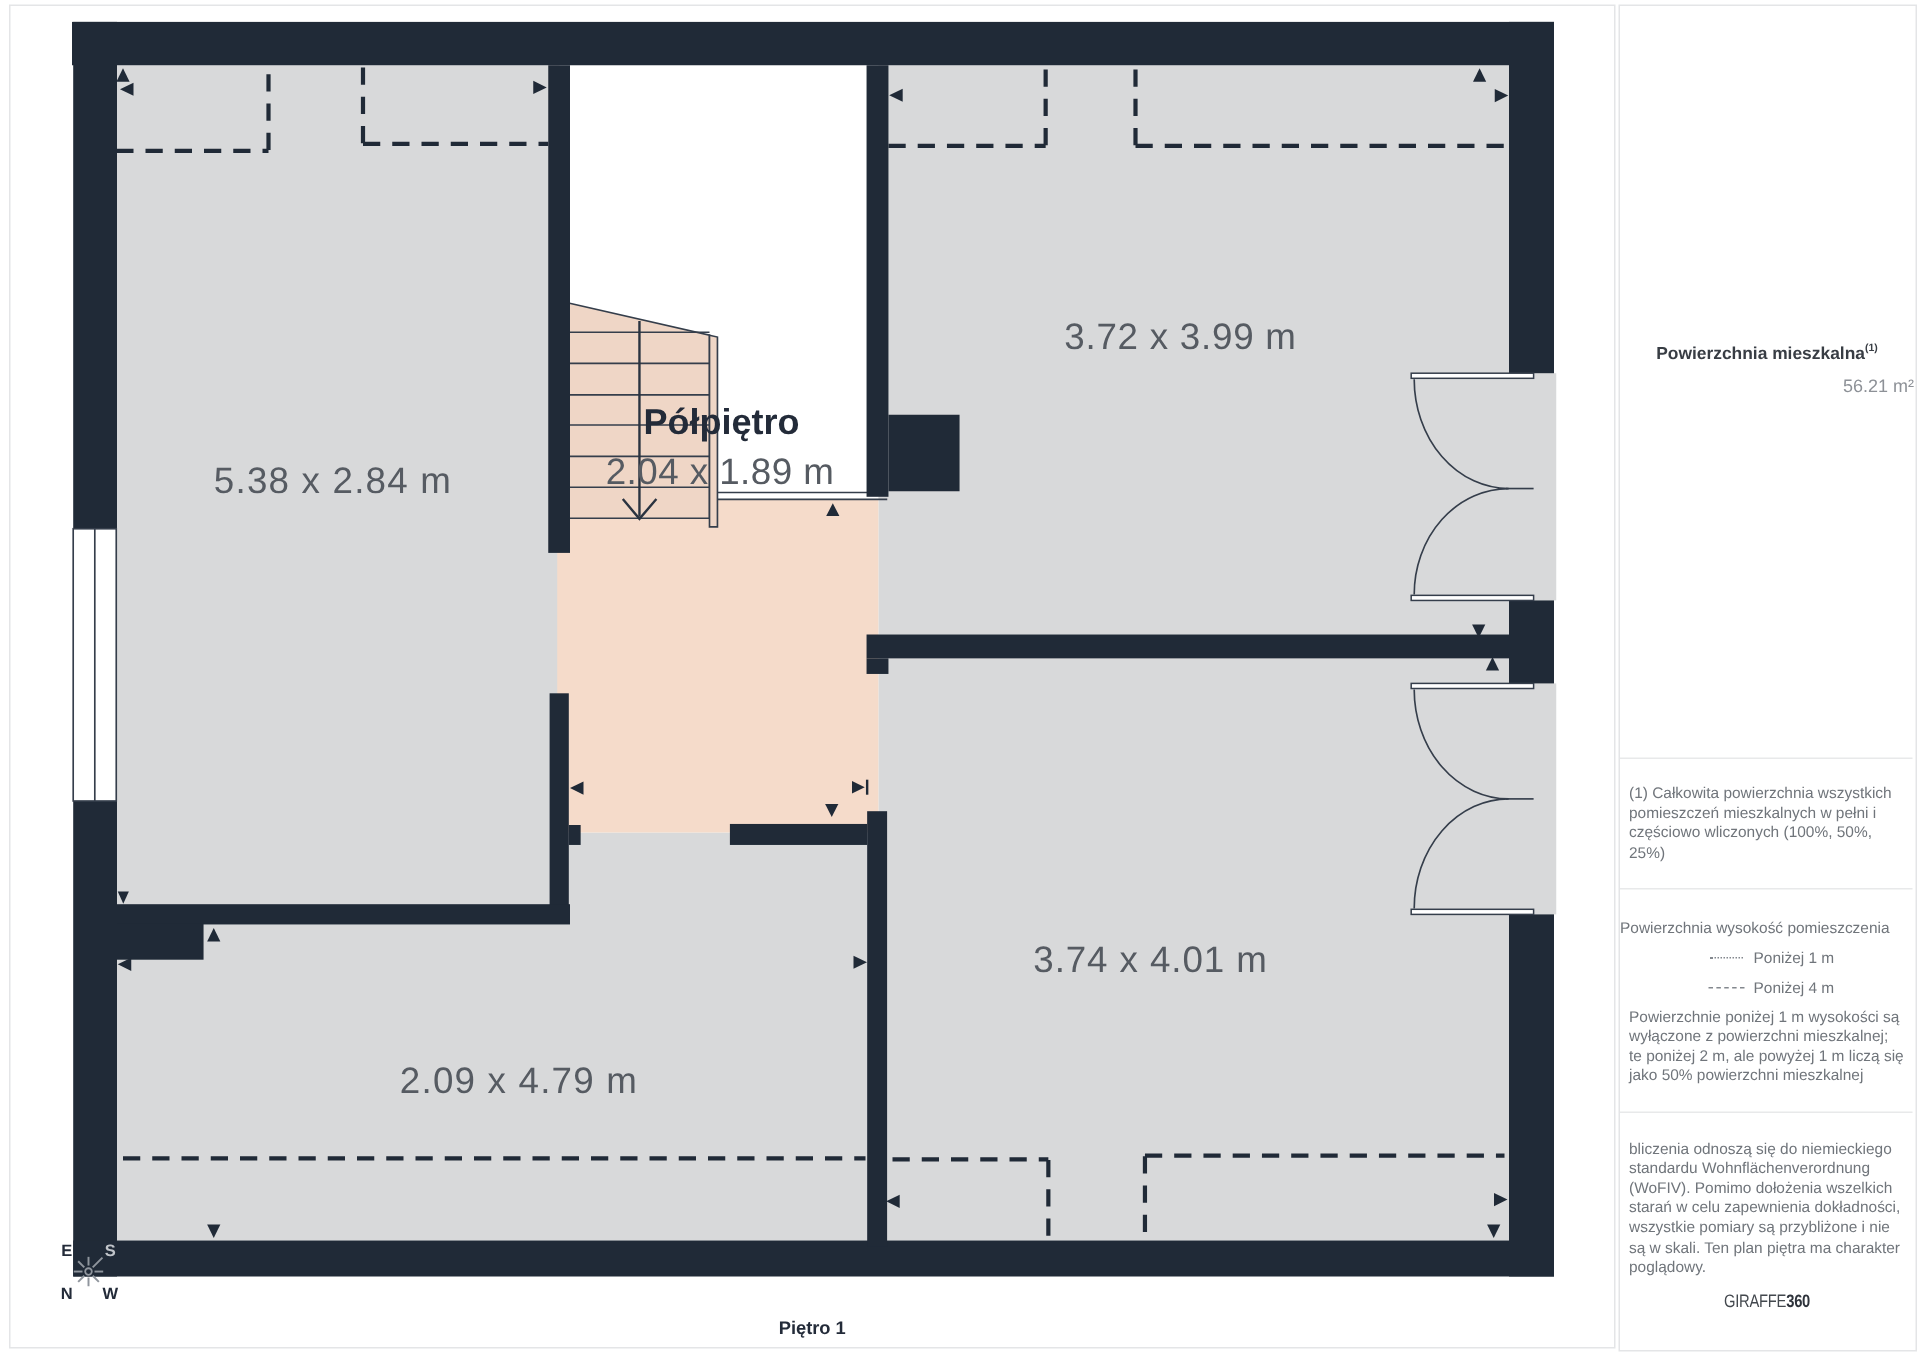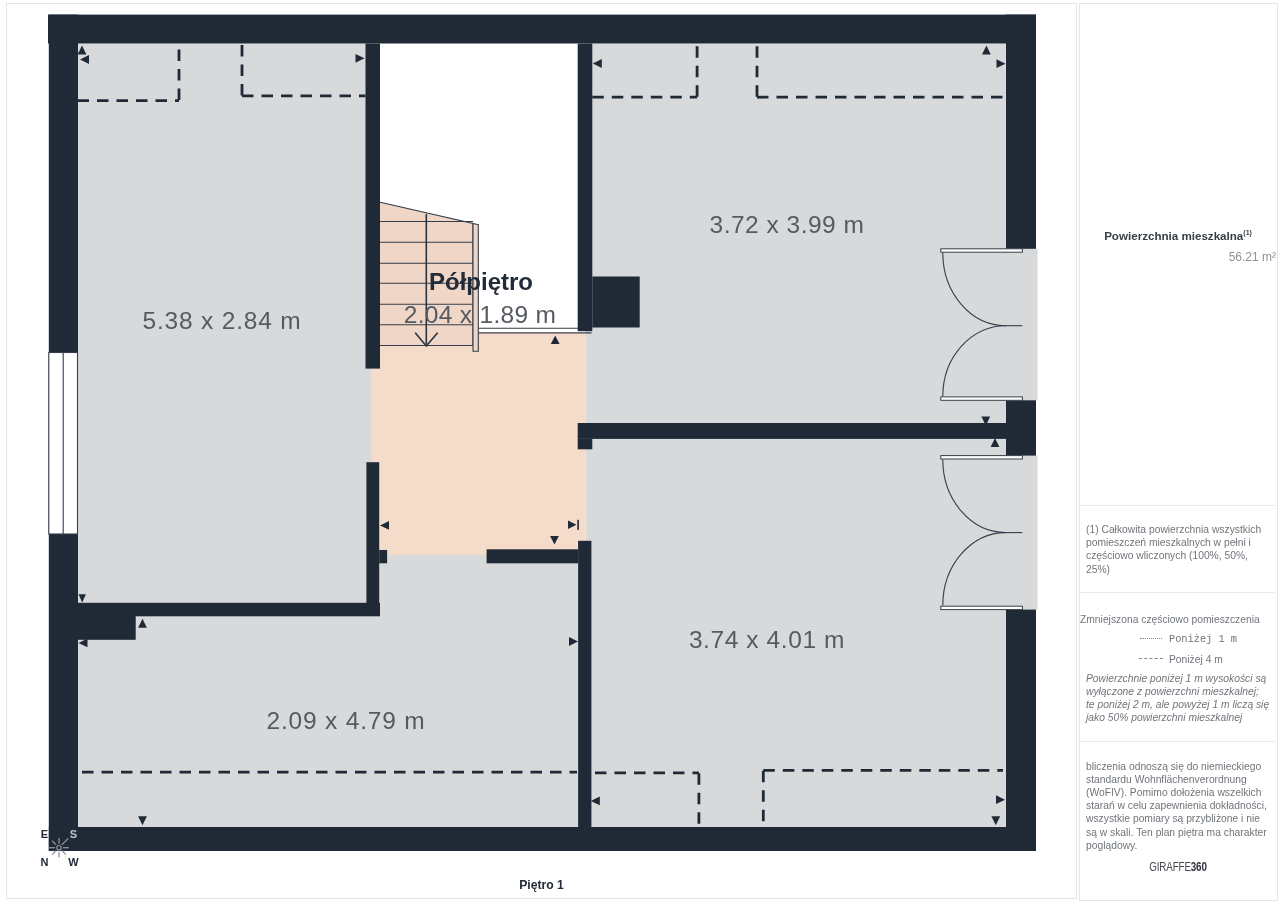--- a/index.html
+++ b/index.html
@@ -185,27 +185,27 @@
 <div class="abs" style="left:1080px;top:229px;width:196px;text-align:center;font-size:11.6px;font-weight:bold;color:#383d44;">Powierzchnia mieszkalna<span style="font-size:7px;vertical-align:super;">(1)</span></div>
 
 <div class="abs" style="left:1080px;top:250px;width:196px;text-align:right;font-size:12px;color:#8d9197;">56.21 m²</div>
 
 <div class="abs" style="left:1080px;top:505px;width:195px;border-top:1px solid #e8e9ea;"></div>
 
 <div class="abs sbtxt" style="left:1086px;top:523px;width:184px;">(1) Całkowita powierzchnia wszystkich pomieszczeń mieszkalnych w pełni i częściowo wliczonych (100%, 50%, 25%)</div>
 
 <div class="abs" style="left:1080px;top:592px;width:195px;border-top:1px solid #e8e9ea;"></div>
 
-<div class="abs sbtxt" style="left:1080px;top:613px;width:196px;">Zmniejszona częściowo pomieszczenia</div>
+<div class="abs sbtxt" style="left:1080px;top:613px;width:196px;">Powierzchnia wysokość pomieszczenia</div>
 
 <div class="abs" style="left:1140px;top:638px;width:22px;border-top:1.6px dotted #83888e;"></div>
-<div class="abs sbtxt" style="left:1169px;top:632.5px;font-family:Liberation Mono, monospace;">Poniżej 1 m</div>
+<div class="abs sbtxt" style="left:1169px;top:632.5px;">Poniżej 1 m</div>
 
 <div class="abs" style="left:1139px;top:658px;width:24px;border-top:1.6px dashed #83888e;"></div>
 <div class="abs sbtxt" style="left:1169px;top:652.5px;">Poniżej 4 m</div>
 
-<div class="abs sbtxt" style="left:1086px;top:671.5px;width:184px;font-style:italic;">Powierzchnie poniżej 1 m wysokości są wyłączone z powierzchni mieszkalnej; te poniżej 2 m, ale powyżej 1 m liczą się jako 50% powierzchni mieszkalnej</div>
+<div class="abs sbtxt" style="left:1086px;top:671.5px;width:184px;">Powierzchnie poniżej 1 m wysokości są wyłączone z powierzchni mieszkalnej; te poniżej 2 m, ale powyżej 1 m liczą się jako 50% powierzchni mieszkalnej</div>
 
 <div class="abs" style="left:1080px;top:741px;width:195px;border-top:1px solid #e8e9ea;"></div>
 
 <div class="abs sbtxt" style="left:1086px;top:759.5px;width:184px;">bliczenia odnoszą się do niemieckiego standardu Wohnflächenverordnung (WoFIV). Pomimo dołożenia wszelkich starań w celu zapewnienia dokładności, wszystkie pomiary są przybliżone i nie są w skali. Ten plan piętra ma charakter poglądowy.</div>
 
 <div class="abs" style="left:1080px;top:860px;width:196px;text-align:center;font-size:12px;color:#43484e;letter-spacing:-0.2px;transform:scaleX(0.82);">GIRAFFE<span style="font-weight:bold;color:#2e333b;">360</span></div>
 
 </body></html>

